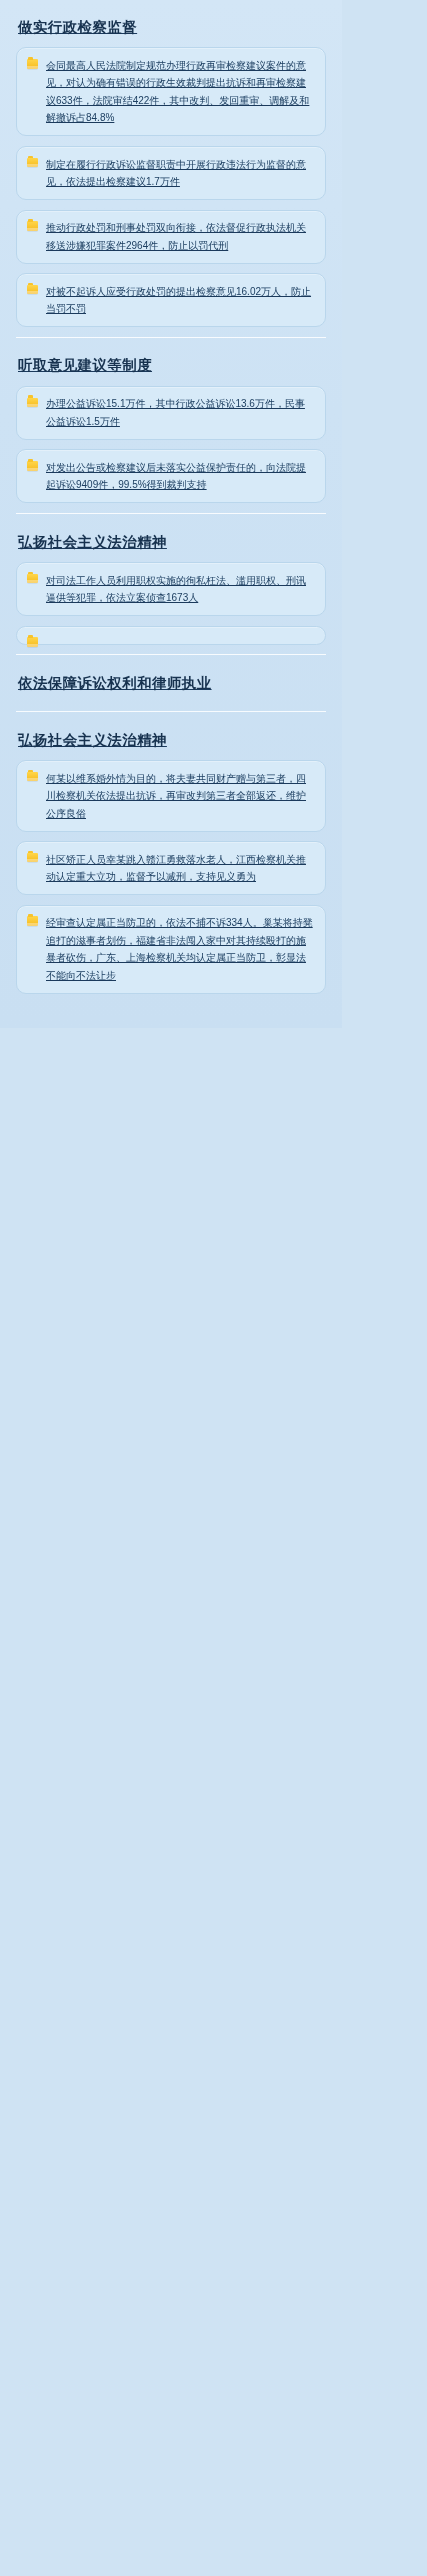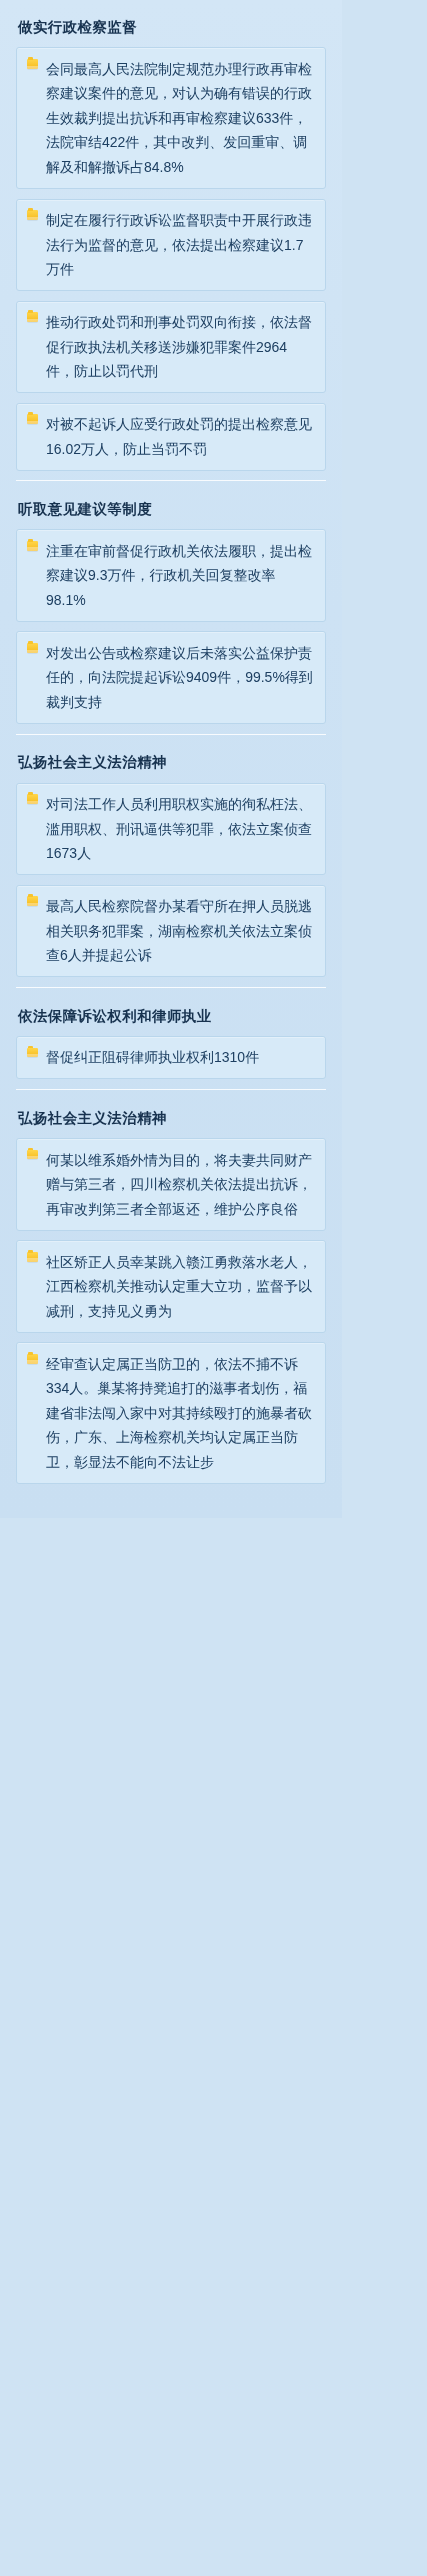--- a/index.html
+++ b/index.html
@@ -10,43 +10,44 @@
     width: 427px;
     background: #cfe3f3;
     font-family: "Liberation Sans", sans-serif;
     color: #1b3a5c;
   }
   .page {
     width: 342px;
     box-sizing: border-box;
     background: linear-gradient(180deg, #d3e6f6 0%, #cde2f4 40%, #c9dff2 100%);
     padding: 0 0 21.4px 0;
+    text-decoration: underline;
   }
   .section {
     padding: 0 0 3.2px 0;
   }
   .section-title {
     font-size: 14.4px;
     font-weight: bold;
     color: #17324f;
     letter-spacing: 0.5px;
     padding: 18px 18px 10.7px 18px;
     line-height: 1.3;
   }
   .items {
     padding: 0 16px;
   }
   .item {
     position: relative;
     background: #d7eaf8;
     border: 0.5px solid #b9d6ec;
-    border-radius: 3px;
+    border-radius: 10px;
     margin: 0 0 9.6px 0;
     padding: 8.5px 10.7px 8.5px 29px;
-    font-size: 14px;
+    font-size: 10px;
     line-height: 1.75;
     color: #1d3f61;
     box-shadow: 0 0.5px 0 rgba(255,255,255,0.6) inset;
   }
   .item .pin {
     position: absolute;
     left: 9.6px;
     top: 10.7px;
     width: 11.7px;
     height: 10.7px;
@@ -112,45 +113,42 @@
               <span class="pin-glyph"></span>
             </span><span>对被不起诉人应受行政处罚的提出检察意见16.02万人，防止当罚不罚</span></div>
         </div>
         <div class="divider"></div>
       </div>
       <div class="section">
         <div class="section-title">听取意见建议等制度</div>
         <div class="items">
           <div class="item"><span class="pin">
               <span class="pin-glyph"></span>
-            </span><span>注重在审前督促行政机关依法履职，提出检察建议9.3万件，行政机关回复整改率98.1%</span></div>
+            </span><span>办理公益诉讼15.1万件，其中行政公益诉讼13.6万件，民事公益诉讼1.5万件</span></div>
           <div class="item"><span class="pin">
               <span class="pin-glyph"></span>
             </span><span>对发出公告或检察建议后未落实公益保护责任的，向法院提起诉讼9409件，99.5%得到裁判支持</span></div>
         </div>
         <div class="divider"></div>
       </div>
       <div class="section">
         <div class="section-title">弘扬社会主义法治精神</div>
         <div class="items">
           <div class="item"><span class="pin">
               <span class="pin-glyph"></span>
             </span><span>对司法工作人员利用职权实施的徇私枉法、滥用职权、刑讯逼供等犯罪，依法立案侦查1673人</span></div>
           <div class="item"><span class="pin">
               <span class="pin-glyph"></span>
-            </span><span>最高人民检察院督办某看守所在押人员脱逃相关职务犯罪案，湖南检察机关依法立案侦查6人并提起公诉</span></div>
+            </span></div>
         </div>
         <div class="divider"></div>
       </div>
       <div class="section">
         <div class="section-title">依法保障诉讼权利和律师执业</div>
         <div class="items">
-          <div class="item"><span class="pin">
-              <span class="pin-glyph"></span>
-            </span><span>督促纠正阻碍律师执业权利1310件</span></div>
         </div>
         <div class="divider"></div>
       </div>
       <div class="section">
         <div class="section-title">弘扬社会主义法治精神</div>
         <div class="items">
           <div class="item"><span class="pin">
               <span class="pin-glyph"></span>
             </span><span>何某以维系婚外情为目的，将夫妻共同财产赠与第三者，四川检察机关依法提出抗诉，再审改判第三者全部返还，维护公序良俗</span></div>
           <div class="item"><span class="pin">

